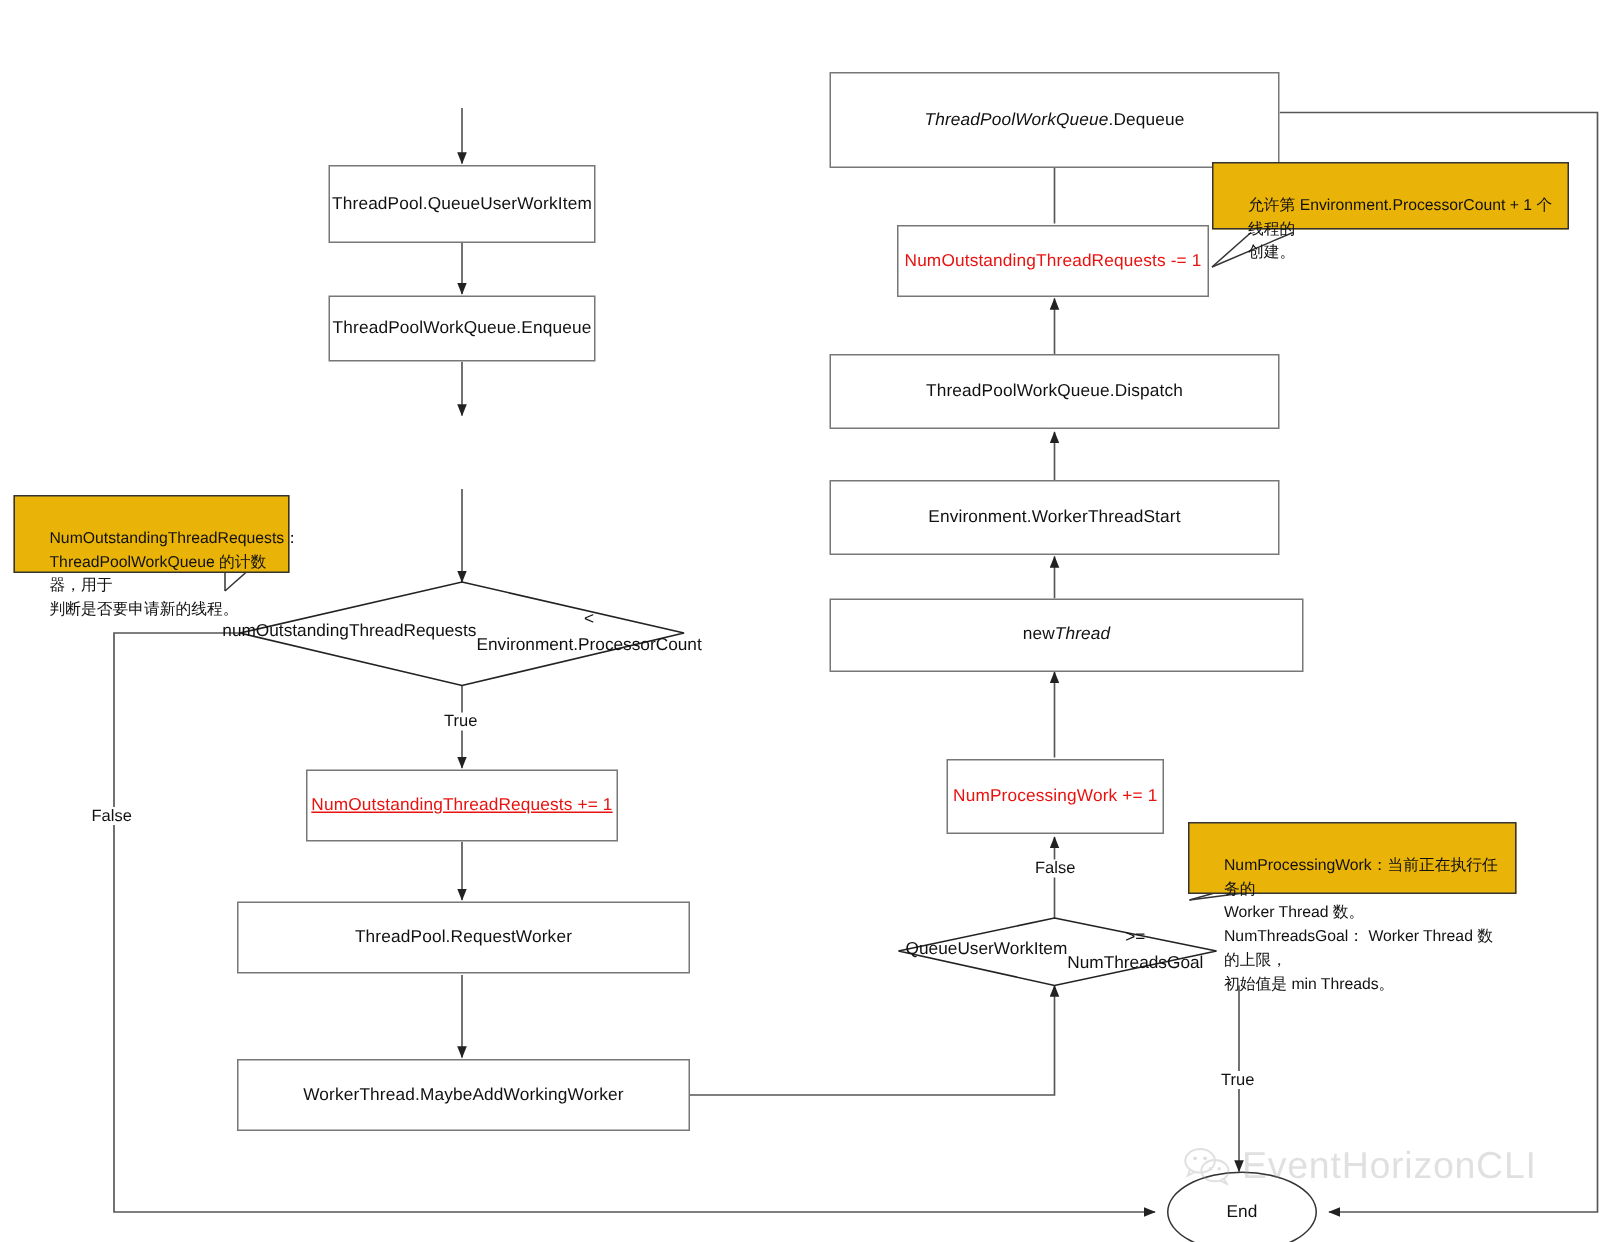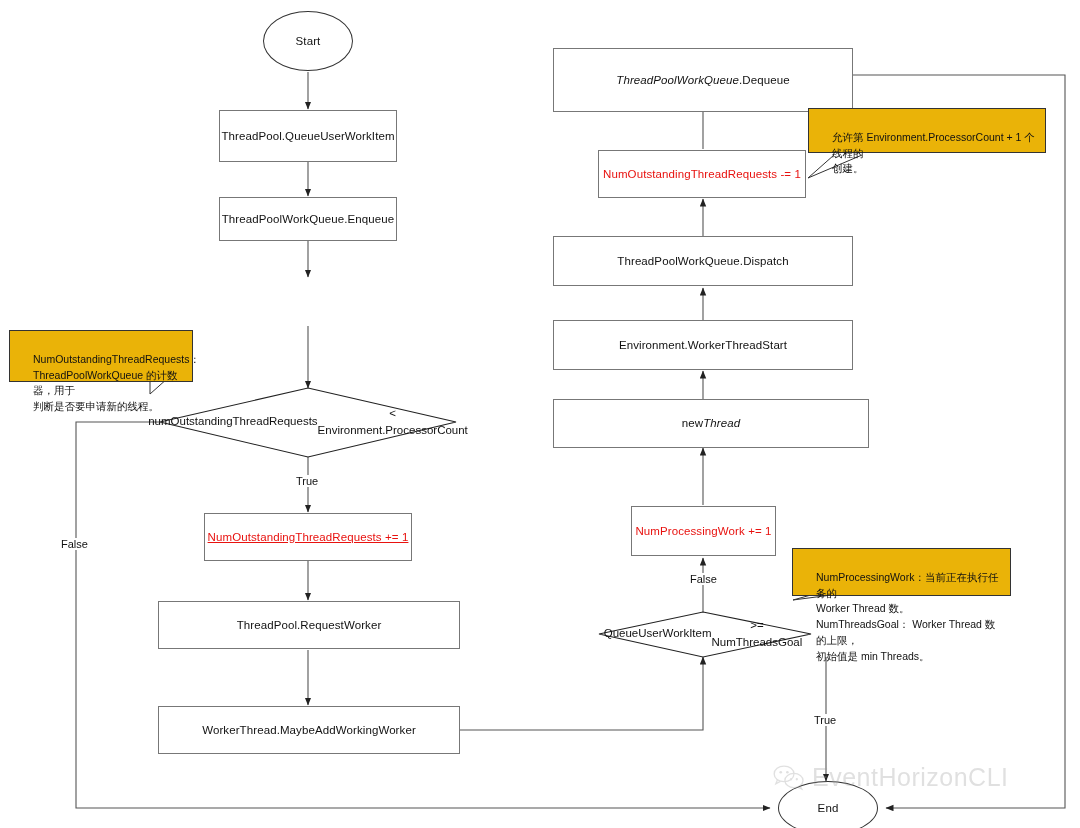--- a/index.html
+++ b/index.html
@@ -158,23 +158,20 @@
       <path d="M808,178 L862,155"></path>
       <path d="M808,178 L834,155"></path>
     </g>
 
     <g stroke="#333333" stroke-width="1" fill="none">
       <path d="M793,600 L847,593"></path>
       <path d="M793,600 L818,593"></path>
     </g>
   </svg>
 
-  <div class="node term" style="left:263px; top:11px; width:90px; height:60px;">
-    <span>Start</span>
-  </div>
 
   <div class="node proc" style="left:219px; top:110px; width:178px; height:52px;">
     <span>ThreadPool.QueueUserWorkItem</span>
   </div>
 
   <div class="node proc" style="left:219px; top:197px; width:178px; height:44px;">
     <span>ThreadPoolWorkQueue.Enqueue</span>
   </div>
 
 
@@ -257,21 +254,21 @@
 创建。</span>
   </div>
 
   <div class="note" style="left:792px; top:548px; width:219px; height:48px;">
     <span>NumProcessingWork：当前正在执行任务的
 Worker Thread 数。
 NumThreadsGoal： Worker Thread 数的上限，
 初始值是 min Threads。</span>
   </div>
 
-  <div class="watermark" style="left:772px; top:763px;">
+  <div class="watermark" style="left:788px; top:763px;">
     <svg class="wm-logo" viewBox="0 0 40 34">
       <ellipse cx="14" cy="12" rx="12" ry="9.5" fill="none" stroke="#9a9a9a" stroke-width="1.6"></ellipse>
       <path d="M6,19 L4,24 L9.5,21.2" fill="none" stroke="#9a9a9a" stroke-width="1.6"></path>
       <circle cx="10" cy="10" r="1.6" fill="#9a9a9a"></circle>
       <circle cx="18" cy="10" r="1.6" fill="#9a9a9a"></circle>
       <ellipse cx="26" cy="20" rx="11" ry="8.6" fill="none" stroke="#9a9a9a" stroke-width="1.6"></ellipse>
       <path d="M33,26 L35.5,30.5 L30.5,28.2" fill="none" stroke="#9a9a9a" stroke-width="1.6"></path>
       <circle cx="22.5" cy="18.5" r="1.4" fill="#9a9a9a"></circle>
       <circle cx="29.5" cy="18.5" r="1.4" fill="#9a9a9a"></circle>
     </svg>

